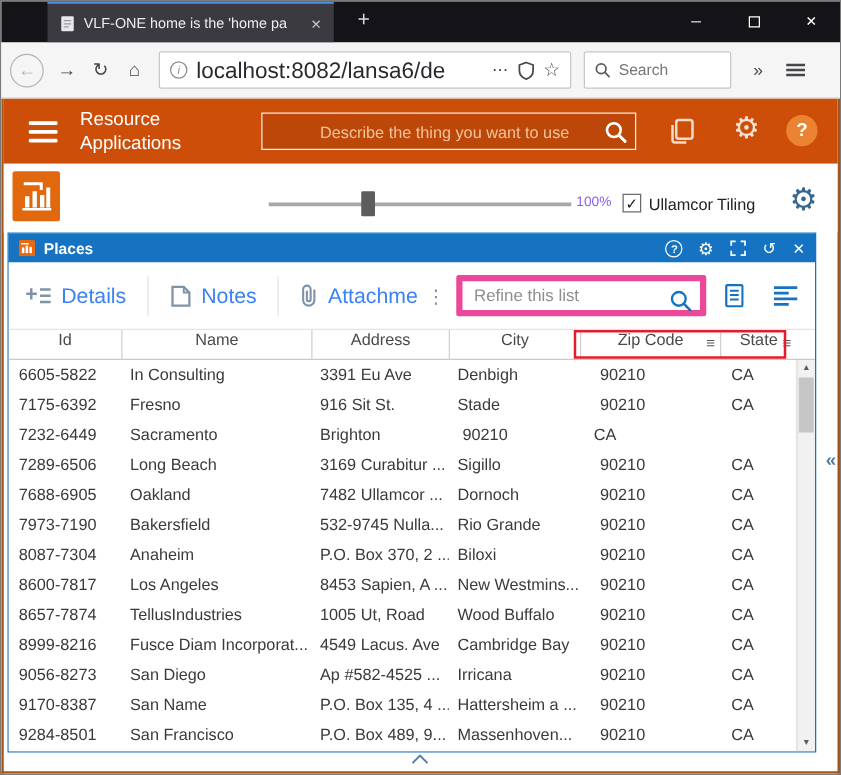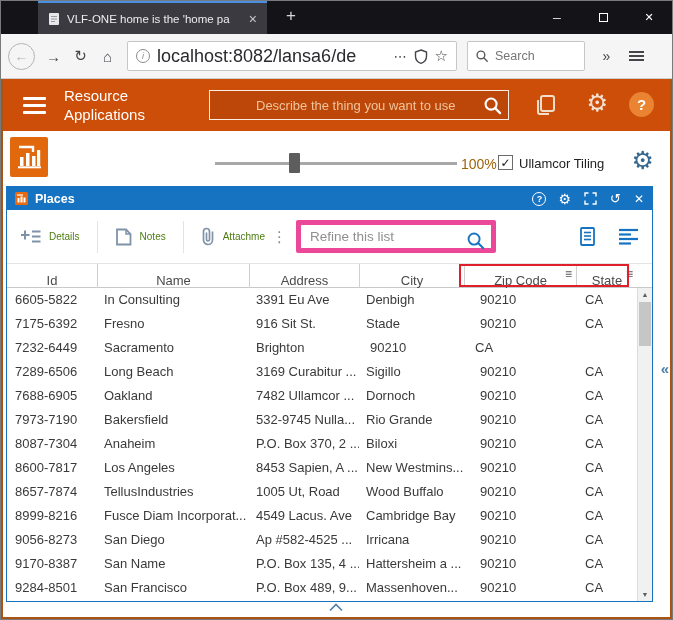--- a/index.html
+++ b/index.html
@@ -45,53 +45,53 @@
   .hsearch svg{position:absolute;right:6px;top:5px;}
   .stackicon{position:absolute;right:112px;top:14px;}
   .headgear{position:absolute;right:62px;top:10px;font-size:24px;color:#f4e1d1;line-height:28px;}
   .headhelp{position:absolute;right:16px;top:13px;width:25px;height:25px;border-radius:50%;background:#ea8332;color:#fff;font-weight:bold;font-size:15px;display:flex;align-items:center;justify-content:center;}
 
   
   .tilingbar{position:absolute;left:0;top:52px;right:0;height:55px;background:#fff;}
   .tilebtn{position:absolute;left:7px;top:6px;width:38px;height:40px;background:#e2680e;border-radius:2px;display:flex;align-items:center;justify-content:center;}
   .slidertrack{position:absolute;left:212px;top:31px;width:242px;height:3px;background:#a8a8a8;}
   .sliderhandle{position:absolute;left:286px;top:22px;width:11px;height:20px;background:#5d5d5d;border-radius:1px;}
-  .zoomlabel{position:absolute;left:458px;top:25px;font-size:14px;color:#a16207;}
+  .zoomlabel{position:absolute;left:458px;top:25px;font-size:11px;color:#8b5cf6;}
   .checkbox{position:absolute;left:495px;top:24px;width:15px;height:15px;background:#fff;border:1px solid #6b6b6b;display:flex;align-items:center;justify-content:center;}
   .checkbox span{font-size:12px;line-height:12px;color:#111;font-weight:bold;}
   .chklabel{position:absolute;left:516px;top:25px;font-size:13px;color:#222;}
   .wsgear{position:absolute;right:16px;top:16px;font-size:25px;color:#35688f;line-height:26px;}
 
   
   .places{position:absolute;left:3px;top:107px;width:647px;height:416px;border:1px solid #1673c1;background:#fff;}
   .ptitle{position:absolute;left:0;top:0;right:0;height:23px;background:#1673c1;display:flex;align-items:center;padding:0 8px;gap:7px;}
   .ptname{color:#fff;font-size:12.5px;font-weight:600;flex:1;}
   .pthelp{width:14px;height:14px;border:1px solid #fff;border-radius:50%;display:flex;align-items:center;justify-content:center;margin-right:5px;}
   .pthelp i{font-style:normal;color:#fff;font-size:9px;font-weight:bold;}
   .ptgear{color:#fff;font-size:14px;margin-right:6px;line-height:14px;}
   .ptexpand{display:flex;margin-right:6px;}
   .pthistory{color:#fff;font-size:13px;margin-right:6px;line-height:13px;}
   .ptclose{color:#fff;font-size:12px;line-height:12px;}
 
   .ptoolbar{position:absolute;left:0;top:23px;right:0;height:53px;background:#fff;display:flex;align-items:center;padding-left:14px;}
   .tbtn{display:flex;align-items:center;gap:8px;flex:0 0 auto;}
-  .tbtn span{font-size:10px;color:#4d7c0f;}
+  .tbtn span{font-size:17px;color:#3b82f6;}
   .tsep{width:1px;height:32px;background:#e3e3e3;margin:0 17px;flex:0 0 auto;}
   .tdots{font-size:15px;color:#8a8a8a;margin-left:7px;flex:0 0 auto;}
   .refine{position:relative;width:200px;height:33px;border:5px solid #ec4899;border-radius:2px;margin-left:9px;flex:0 0 auto;}
   .refine input{position:absolute;left:0;top:0;width:100%;height:100%;border:none;outline:none;background:transparent;padding:0 30px 0 9px;font-size:13.5px;color:#333;font-family:inherit;}
   .refine input::placeholder{color:#8f8f8f;}
   .refine svg{position:absolute;right:6px;top:6px;}
   .spacer{flex:1;}
   .bluebtn{display:flex;flex:0 0 auto;margin-right:24px;}
   .bluebtn:last-child{margin-right:14px;}
 
   
   .thead{position:absolute;left:0;top:76px;width:645px;height:25px;border-top:1px solid #e4e4e4;border-bottom:1px solid #c9c9c9;display:flex;background:#fff;}
-  .th{position:relative;height:24px;display:flex;align-items:flex-end;justify-content:center;font-size:13px;color:#4a4a4a;border-left:1px solid #d0d0d0;}
+  .th{position:relative;height:24px;display:flex;align-items:flex-start;justify-content:center;font-size:13px;color:#4a4a4a;border-left:1px solid #d0d0d0;}
   .th:first-child{border-left:none;}
   .colfilter{position:absolute;right:4px;top:3px;font-size:12px;color:#555;}
   .redrect{position:absolute;left:452px;top:77px;width:170px;height:23px;border:2px solid #e11e2b;z-index:5;pointer-events:none;}
   .tbody{position:absolute;left:0;top:101px;width:630px;bottom:0;overflow:hidden;background:#fff;}
   .tr{display:flex;height:24px;align-items:center;}
   .td{font-size:13px;color:#3a3a3a;white-space:nowrap;overflow:hidden;height:24px;line-height:24px;}
   .col0{width:90px;padding-left:8px;}
   .col1{width:152px;padding-left:7px;}
   .col2{width:110px;padding-left:7px;}
   .col3{width:105px;padding-left:7px;}

